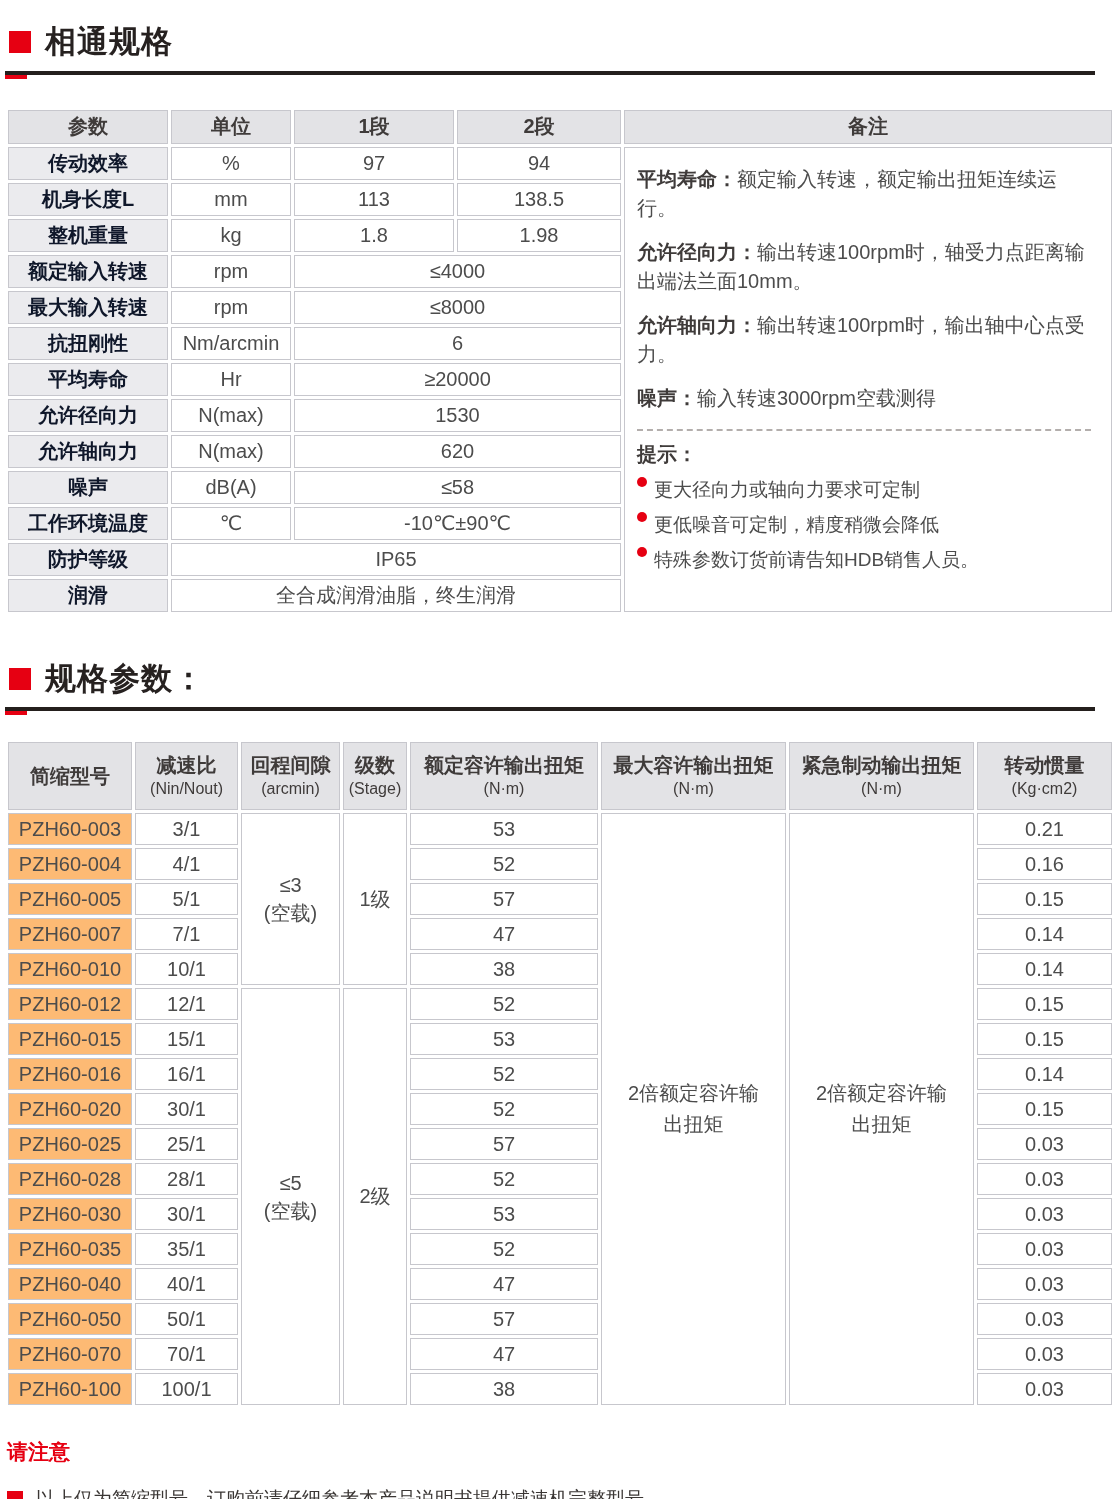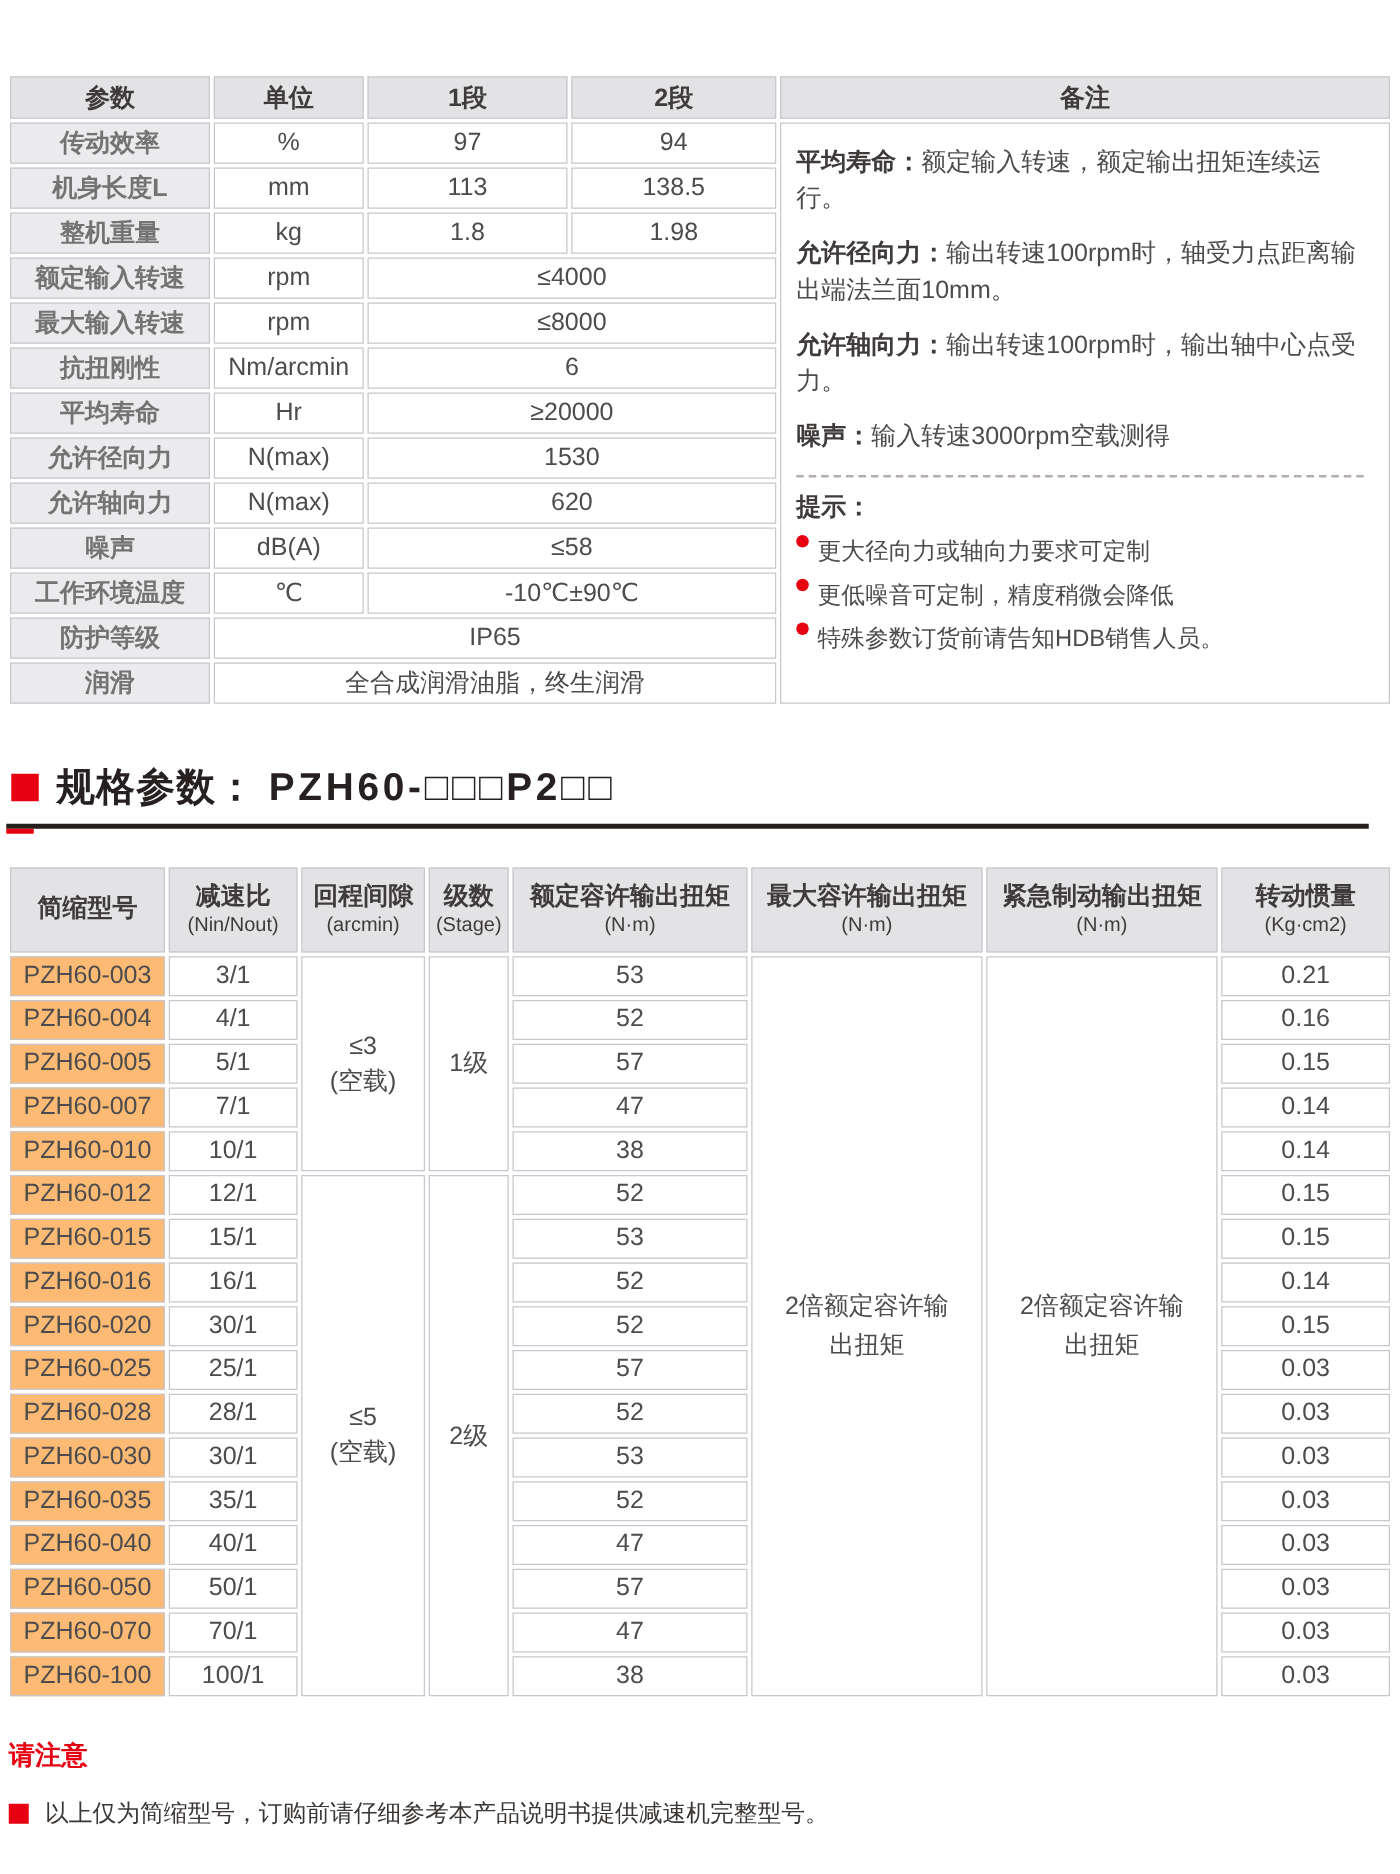--- a/index.html
+++ b/index.html
@@ -31,21 +31,21 @@
   
   table { border-collapse:separate; border-spacing:3px; table-layout:fixed; width:1110px; }
   th, td { border:1px solid #c7c7cd; text-align:center; vertical-align:middle; }
   th { background:#e3e3e6; font-weight:bold; color:#3f3b3a; }
   td { background:#ffffff; color:#4c4c4c; }
 
   
   .spec1 { margin-top:32px; }
   .spec1 th { font-size:20px; height:30px; }
   .spec1 td { font-size:20px; height:29px; }
-  .spec1 td.lbl { background:#ebebee; font-weight:bold; color:#737373; }
+  .spec1 td.lbl { background:#ebebee; font-weight:bold; color:#0f172a; }
   .spec1 td.rk { vertical-align:top; text-align:left; padding:2px 20px 6px 12px; }
 
   .rk-p { margin:15px 0; font-size:20px; line-height:1.45; color:#4c4c4c; }
   .rk-p .term { font-weight:bold; color:#3f3b3a; }
   .dash { border-top:2px dashed #b3aeac; margin:16px 0 6px; }
   .tips-title { font-weight:bold; color:#3f3b3a; font-size:20px; margin:10px 0 4px; }
   .tip-item { display:flex; gap:7px; margin:9px 0; font-size:19px; color:#4c4c4c; }
   .tip-item .dot { width:10px; height:10px; border-radius:50%; background:#e60012; flex:none; }
 
   
@@ -63,20 +63,25 @@
   .notice { margin-top:30px; padding-left:2px; }
   .notice-title { color:#e60012; font-weight:bold; font-size:21px; margin:0 0 20px 0; }
   .notice-item { display:flex; align-items:center; gap:13px; margin:16px 0; font-size:19px; color:#3a3634; }
   .notice-item .nsq { width:16px; height:16px; background:#e60012; flex:none; }
 </style>
 </head>
 <body>
 
 <div class="page">
 
+  <div class="sec-title">
+    <span class="sq"></span>
+    <span class="t">相通规格</span>
+    <span class="red-tick"></span>
+  </div>
 
   <table class="spec1">
     <colgroup>
       <col style="width:160px">
         <col style="width:120px">
         <col style="width:160px">
         <col style="width:164px">
         <col>
     </colgroup>
     <tbody>
@@ -172,21 +177,20 @@
     <tr>
       <td class="lbl">润滑</td>
       <td colspan="3">全合成润滑油脂，终生润滑</td>
     </tr>
   </tbody>
     </table>
 
   <div class="sec-title sec2">
     <span class="sq"></span>
     <span class="t">规格参数：</span>
-    <span class="t model-part">PZH60-□□□P2□□</span>
     <span class="red-tick"></span>
   </div>
 
   <table class="spec2">
     <colgroup>
       <col style="width:124px">
         <col style="width:103px">
         <col style="width:99px">
         <col style="width:64px">
       <col style="width:188px">

